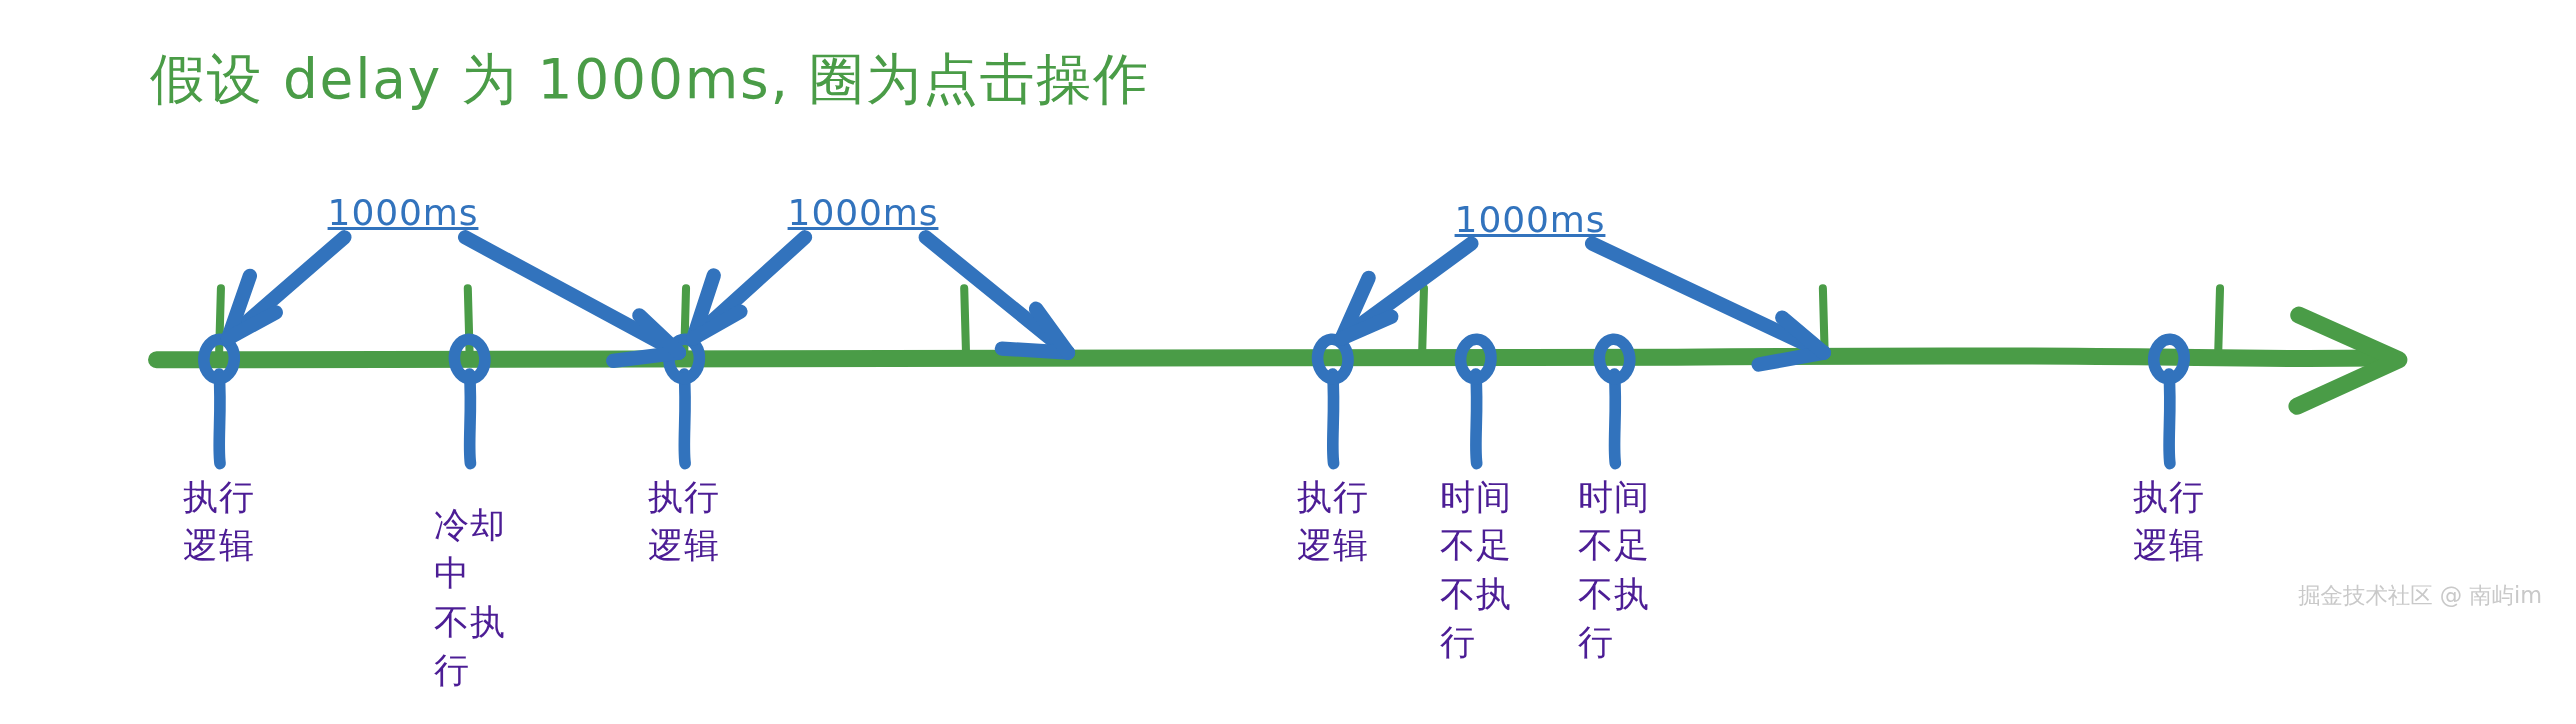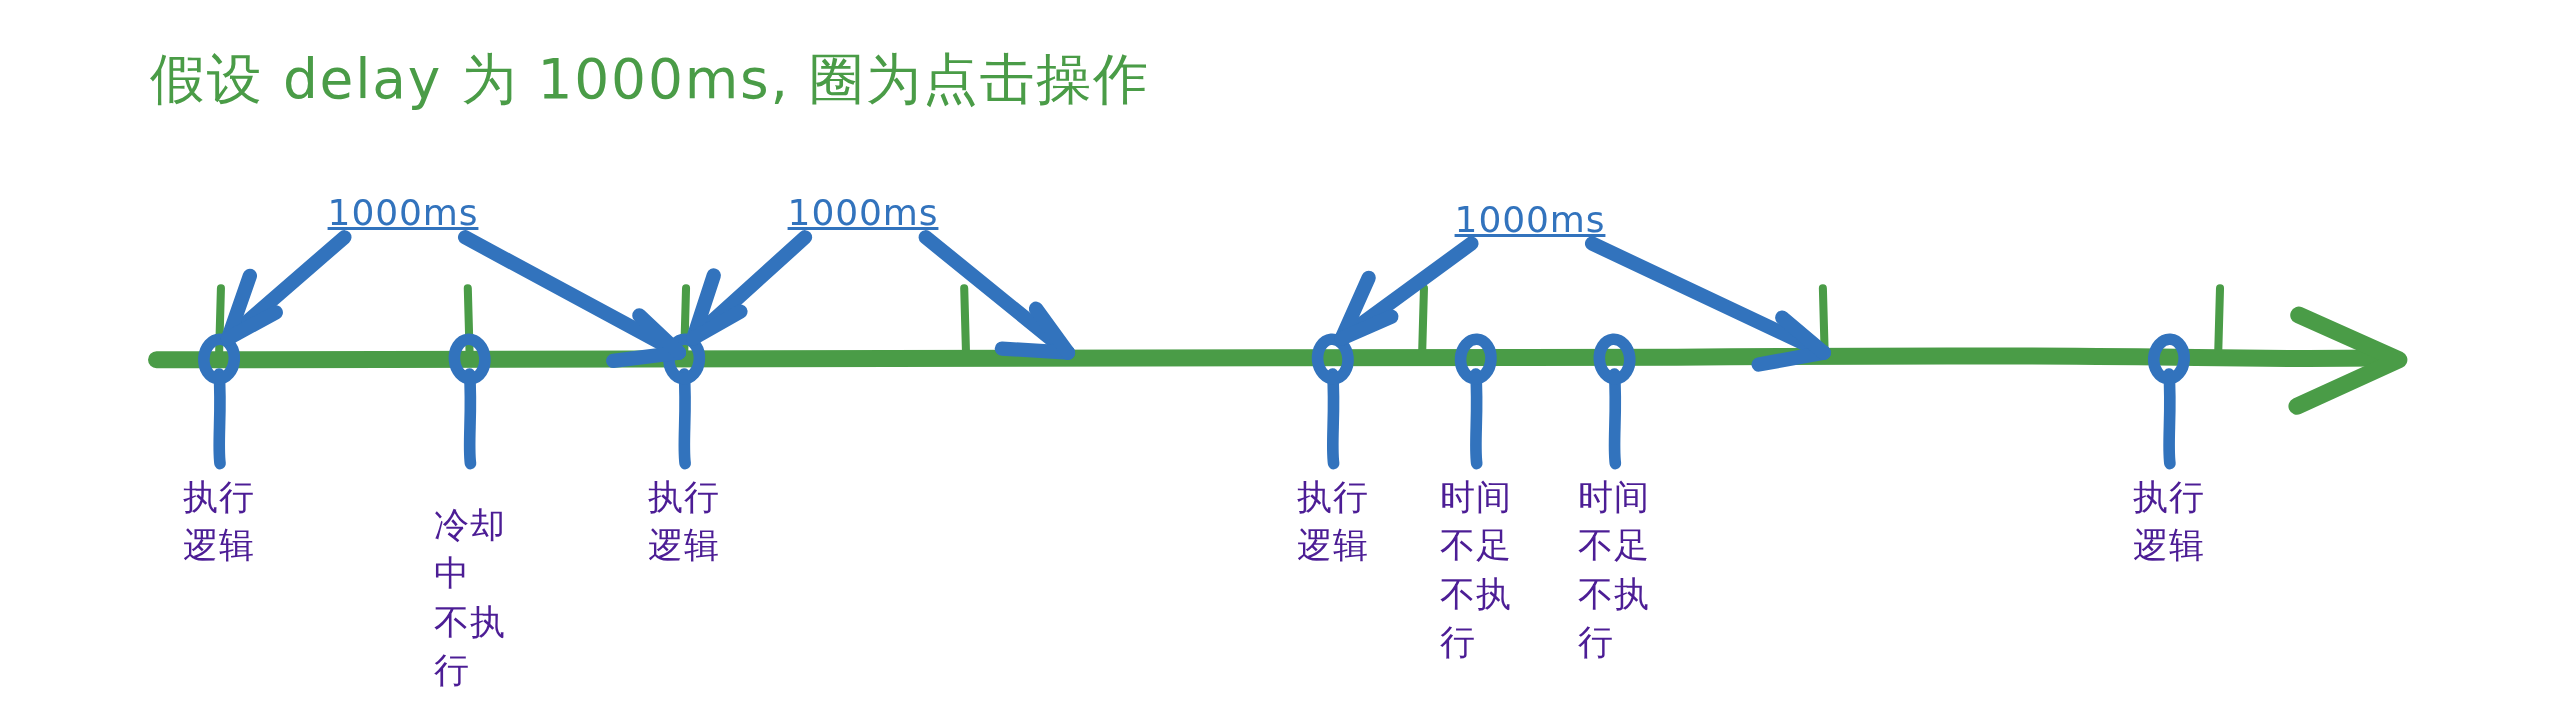--- a/index.html
+++ b/index.html
@@ -193,15 +193,16 @@
 不执
 行</div>
       <div class="node-label" data-bind="clicks.5.label" style="left: 1614px; top: 474px;">时间
 不足
 不执
 行</div>
       <div class="node-label" data-bind="clicks.6.label" style="left: 2169px; top: 474px;">执行
 逻辑</div>
     </div>
 
+  <div class="watermark" data-bind="watermark">掘金技术社区 @ 南屿im</div>
 
 </div>
 
 
 </body></html>

